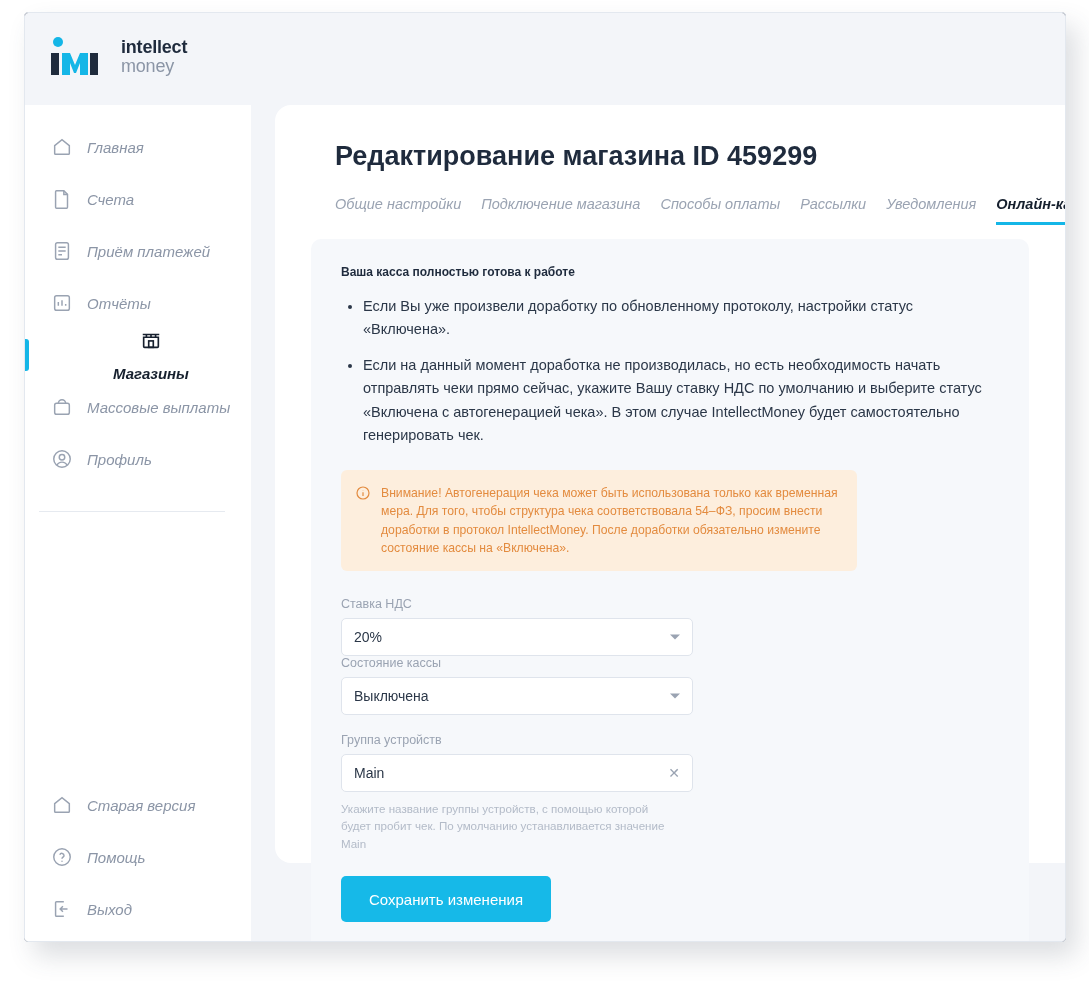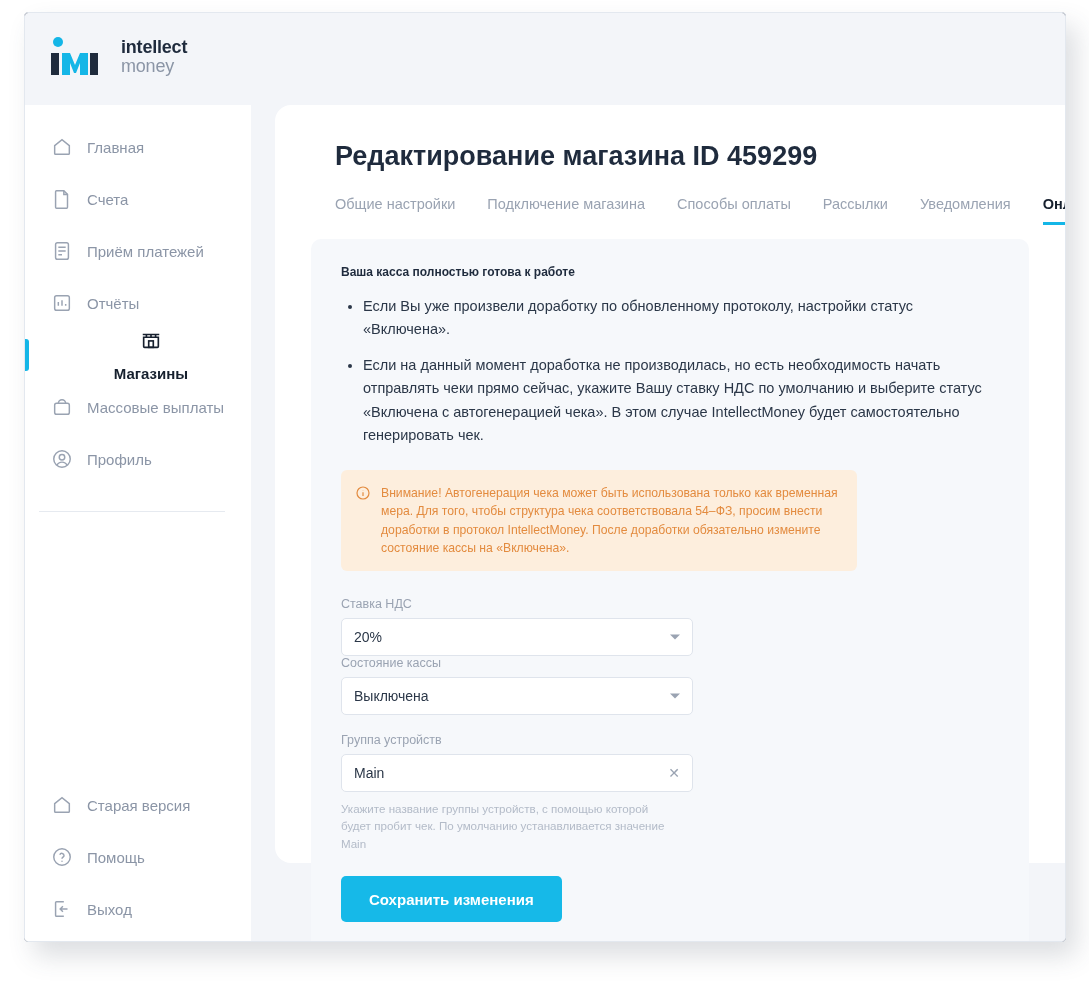--- a/index.html
+++ b/index.html
@@ -81,20 +81,21 @@
     display: flex;
     align-items: center;
     gap: 14px;
     height: 52px;
     padding-left: 26px;
     color: #8b95a6;
     font-size: 15px;
     position: relative;
     cursor: pointer;
     user-select: none;
+    font-style: italic;
   }
   .nav-item .ico {
     width: 22px;
     height: 22px;
     flex: 0 0 22px;
     display: block;
   }
   .nav-item.active {
     color: #16202e;
     font-weight: bold;
@@ -140,23 +141,24 @@
   .page-title {
     margin: 0;
     padding: 36px 0 0 60px;
     font-size: 27px;
     color: #1f2b3d;
     font-weight: bold;
   }
   .tabs {
     display: flex;
     align-items: flex-end;
-    gap: 32px;
+    gap: 20px;
     padding: 24px 0 0 60px;
     border-bottom: 0;
+    font-style: italic;
   }
   .tab {
     font-size: 14.5px;
     color: #9aa3b2;
     padding-bottom: 10px;
     cursor: pointer;
     white-space: nowrap;
     border-bottom: 3px solid transparent;
   }
   .tab.active {
@@ -261,21 +263,21 @@
   .save-btn {
     margin-top: 24px;
     display: inline-flex;
     align-items: center;
     justify-content: center;
     height: 46px;
     padding: 0 28px;
     background: #16b9e8;
     color: #ffffff;
     font-size: 15px;
-    font-weight: bold;
+    font-weight: normal;
     border: none;
     border-radius: 5px;
     cursor: pointer;
     font-family: "Liberation Sans", sans-serif;
   }
 </style>
 </head>
 <body>
 
 <div id="screen">

